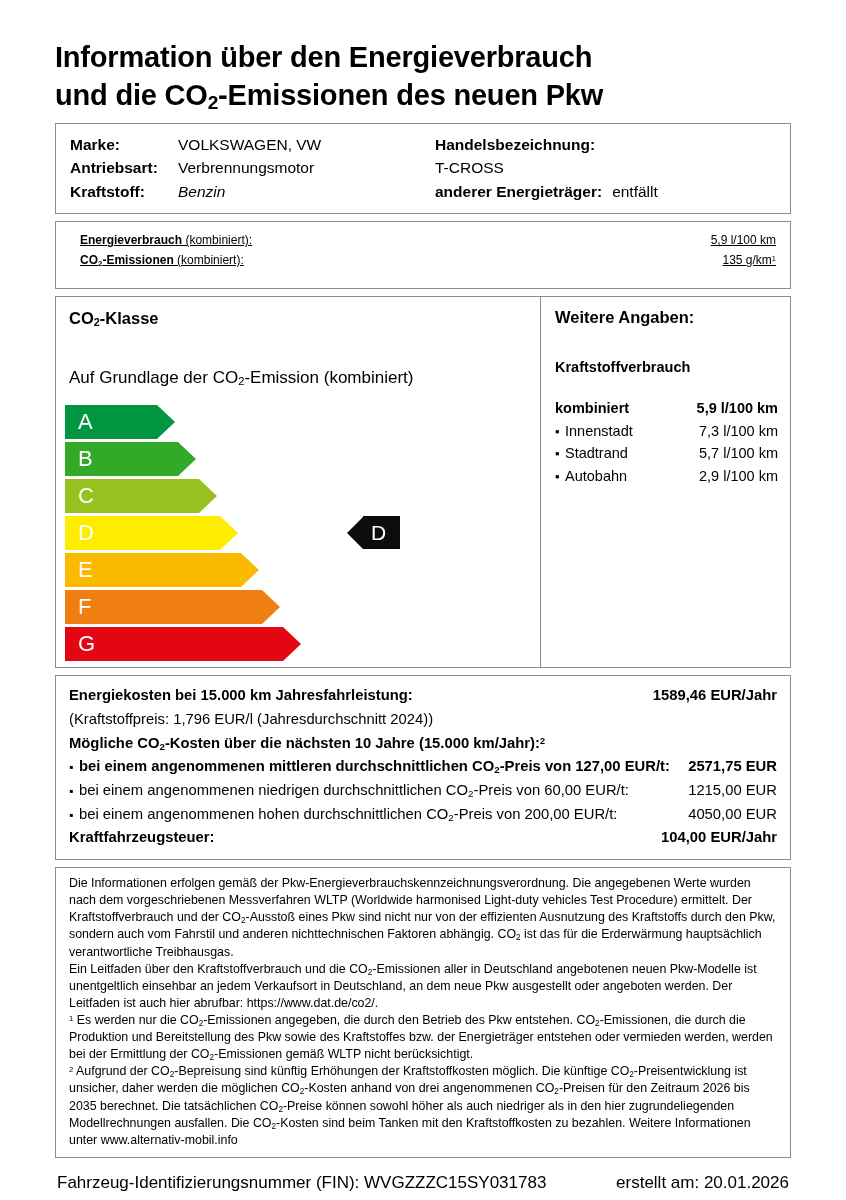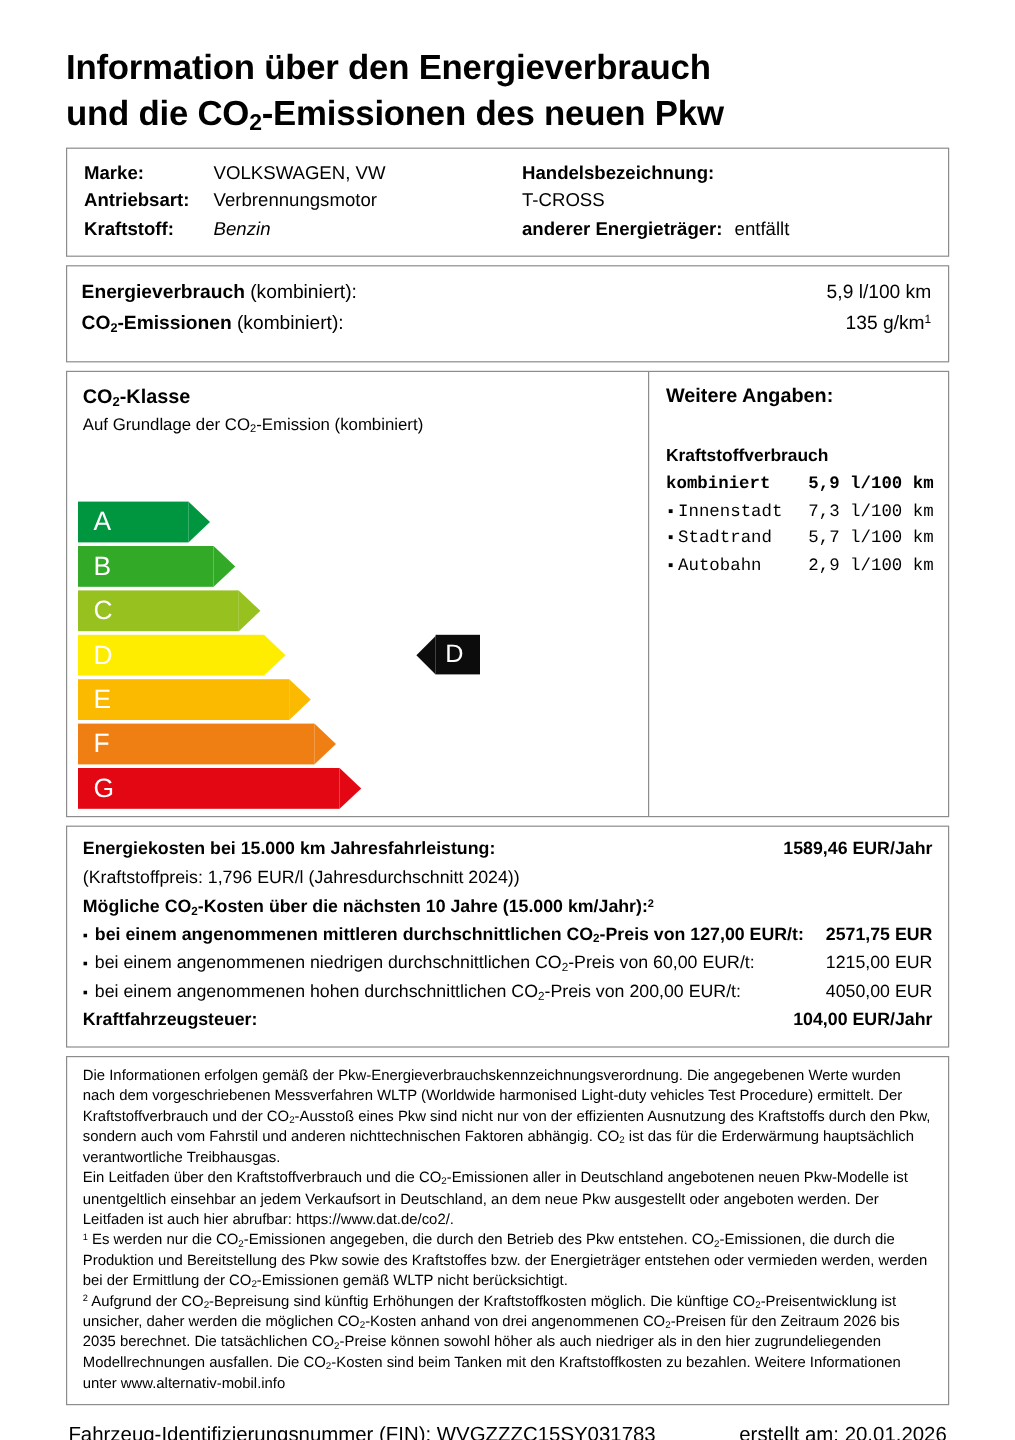--- a/index.html
+++ b/index.html
@@ -52,23 +52,24 @@
   .vcol-l { width: 365px; display: flex; }
   .vcol-r { flex: 1; display: flex; }
   .vlabel { font-weight: bold; }
   .vlabel.w1 { width: 108px; }
   .vval { }
   .vval.italic { font-style: italic; }
   .vlabel.inline { margin-right: 10px; }
 
   
   .consumption {
-    padding: 9px 14px 18px 12px;
-    font-size: 16px;
+    padding: 9px 14px 18px 24px;
+    font-size: 12px;
     line-height: 1.62;
+    text-decoration: underline;
   }
   .crow { display: flex; justify-content: space-between; }
   .crow .lbl b { font-weight: bold; }
   .crow .val { font-weight: normal; }
 
   
   .classbox {
     display: flex;
     height: 372px;
     margin-top: 7px;
@@ -86,22 +87,23 @@
     border-left: 1.5px solid #8c8c8c;
     box-sizing: border-box;
     padding: 11px 0 0 14px;
   }
   .class-title {
     font-size: 16.5px;
     font-weight: bold;
     line-height: 1.42;
   }
   .class-sub {
-    font-size: 14px;
+    font-size: 17px;
     line-height: 1.42;
+    margin-top: 35px;
   }
 
   
   .scale {
     position: absolute;
     left: 9px;
     top: 108px;
     width: 300px;
   }
   .arrow-row { height: 34px; margin-bottom: 3px; position: relative; }
@@ -152,21 +154,21 @@
   }
   .marker .mletter {
     color: #ffffff;
     font-size: 21px;
     line-height: 1;
   }
 
   
   .wa-title { font-size: 16.5px; font-weight: bold; }
   .wa-sect { font-size: 14.5px; font-weight: bold; margin-top: 32px; }
-  .wa-list { margin-top: 5px; font-family: Liberation Mono, monospace; }
+  .wa-list { margin-top: 22px; }
   .wa-line {
     display: flex;
     font-size: 14.5px;
     line-height: 1.55;
     padding-right: 12px;
   }
   .wa-line .k { flex: 1; }
   .wa-line .v { white-space: nowrap; }
   .wa-line.bold { font-weight: bold; }
   .wa-line .bullet {

